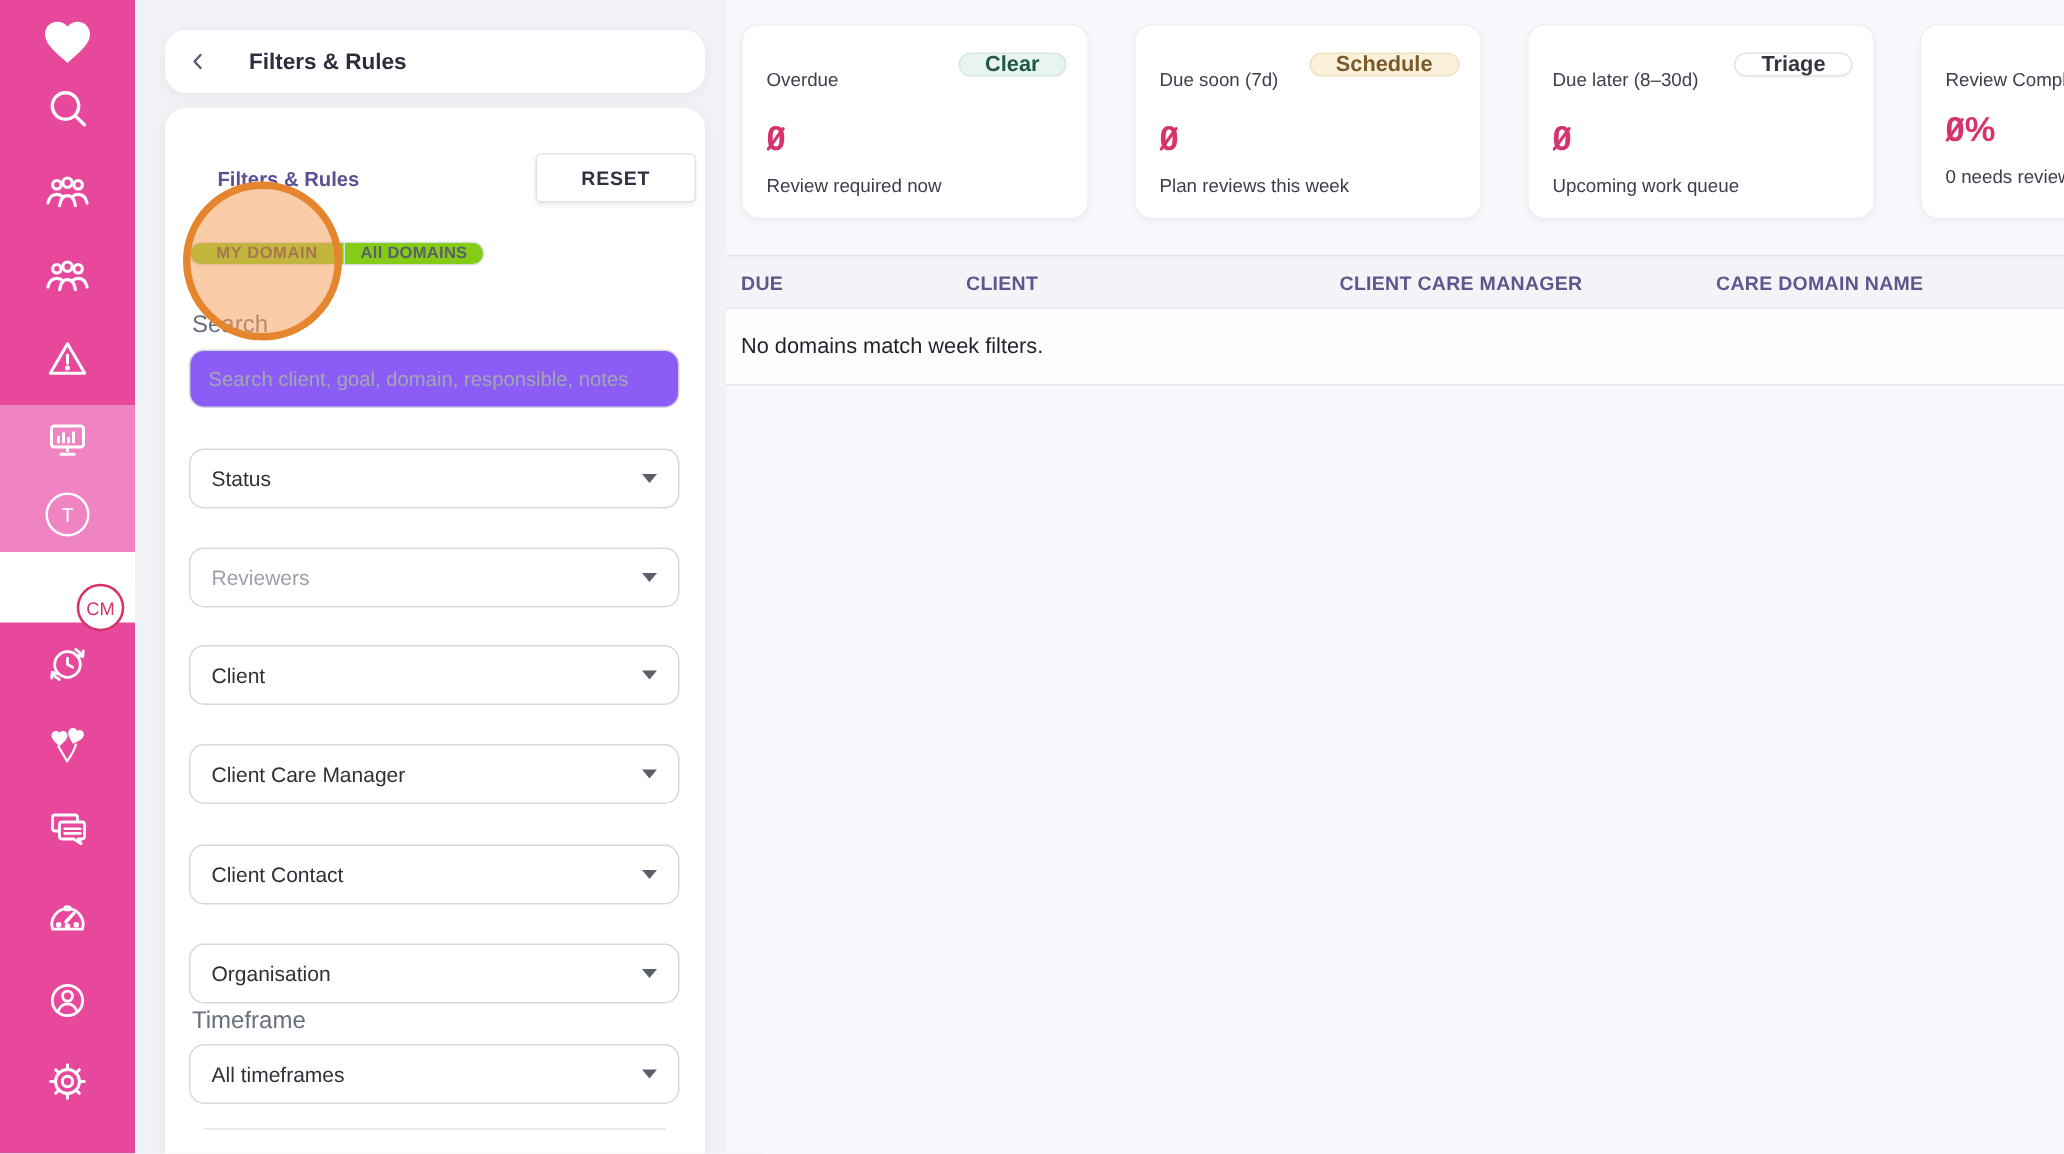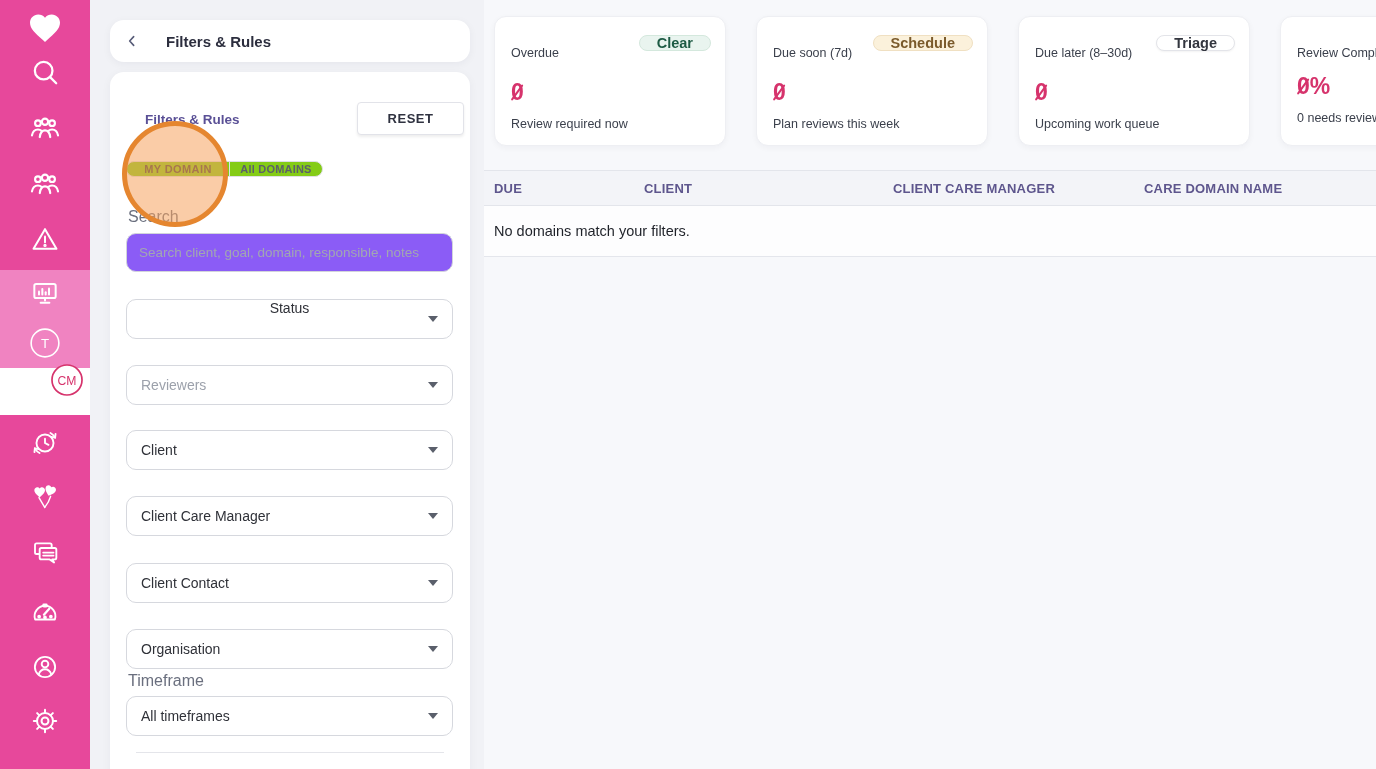--- a/index.html
+++ b/index.html
@@ -201,21 +201,21 @@
 
   <div class="nav-item" style="top:327px;">
     <span>
       <svg width="32" height="32" viewBox="0 0 24 24">
           <circle cx="12" cy="12" r="10.4" fill="none" stroke="#fff" stroke-width="1.2"></circle>
           <text x="12" y="15.8" font-size="10" fill="#fff" text-anchor="middle" font-family="Liberation Sans, sans-serif">T</text>
         </svg>
     </span>
   </div>
 
-  <div class="nav-item" style="top:363px;padding-left:44px;">
+  <div class="nav-item" style="top:388px;padding-left:44px;">
     <span>
       <svg width="34" height="34" viewBox="0 0 24 24">
           <circle cx="12" cy="12" r="10.6" fill="#fff" stroke="#D6336C" stroke-width="1.2"></circle>
           <text x="12" y="15.4" font-size="8.6" fill="#D6336C" text-anchor="middle" font-family="Liberation Sans, sans-serif">CM</text>
         </svg>
     </span>
   </div>
 
   <div class="nav-item" style="top:427px;">
     <span>
@@ -313,21 +313,21 @@
   <button class="reset-btn">RESET</button>
 
   <div class="domain-toggle">
     <div class="domain-seg seg-my">MY DOMAIN</div>
     <div class="domain-seg seg-all">All DOMAINS</div>
   </div>
 
   <div class="field-label" style="top:136px;">Search</div>
   <input class="search-input" type="text" placeholder="Search client, goal, domain, responsible, notes" style="">
 
-  <div class="dropdown" style="top:227px;flex-direction:column;">
+  <div class="dropdown" style="top:227px;">
     <span class="dd-label">Status</span>
     <span class="caret"></span>
   </div>
 
   <div class="dropdown muted" style="top:293px;">
     <span class="dd-label">Reviewers</span>
     <span class="caret"></span>
   </div>
 
   <div class="dropdown" style="top:358px;">
@@ -390,14 +390,14 @@
   </div>
 </div>
 
 <div class="table-header">
   <div class="th th-due">DUE</div>
   <div class="th th-client">CLIENT</div>
   <div class="th th-ccm">CLIENT CARE MANAGER</div>
   <div class="th th-cdn">CARE DOMAIN NAME</div>
 </div>
 <div class="table-empty-row">
-  <div class="empty-msg">No domains match your filters.</div>
+  <div class="empty-msg">No domains match week filters.</div>
 </div>
 
 </body></html>

